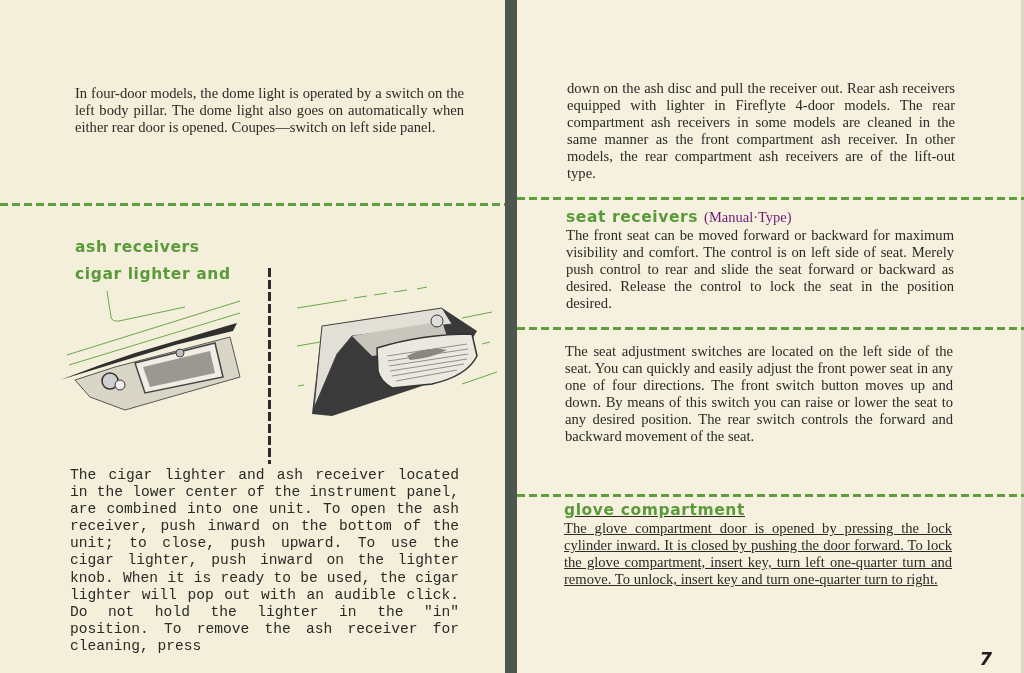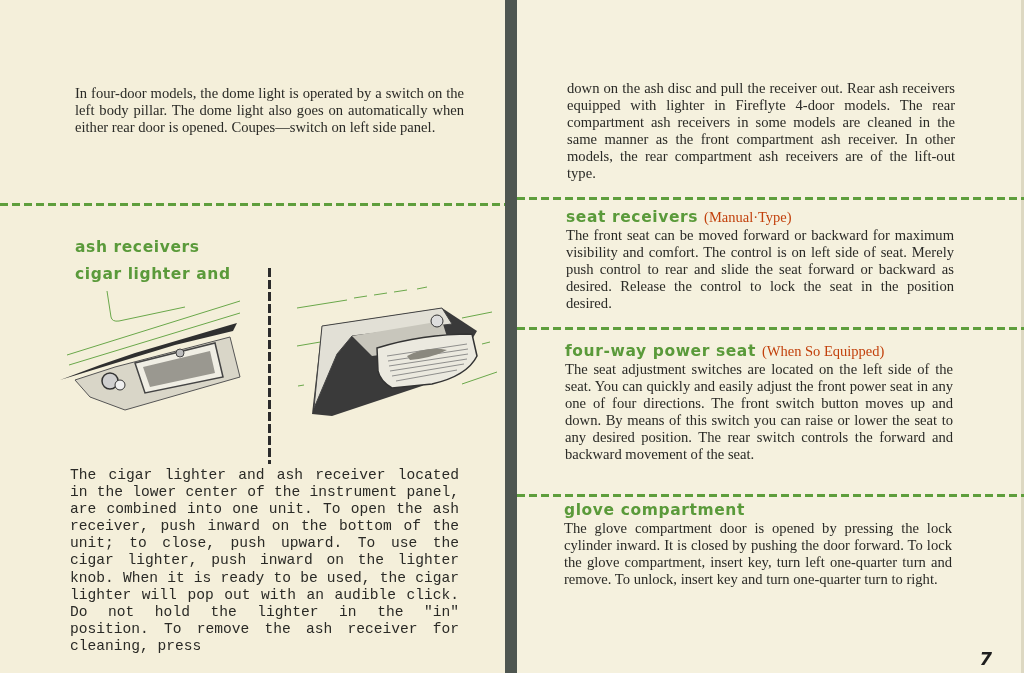--- a/index.html
+++ b/index.html
@@ -15,21 +15,21 @@
   .gutter::after { content:""; position:absolute; right:-2px; top:0; width:2px; height:100%; background:#7c847d; }
   .right-edge { position:absolute; right:0; top:0; width:3px; height:673px; background:#ddd8c2; }
 
   .heading {
     font-family:"DejaVu Sans", "Liberation Sans", sans-serif;
     font-weight:bold; color:#5a9a3a; font-size:15.5px; letter-spacing:0.6px;
     white-space:nowrap;
   }
   .heading .sub {
     font-family:"Liberation Serif", "DejaVu Serif", serif;
-    font-weight:normal; color:#c2410c; font-size:14.5px; letter-spacing:0; margin-left:6px;
+    font-weight:normal; color:#701a75; font-size:14.5px; letter-spacing:0; margin-left:6px;
   }
   .para {
     font-size:14.6px; line-height:17.1px; text-align:justify; text-align-last:left;
     margin:0;
   }
   .block { position:absolute; }
 
   .dash-line {
     position:absolute; height:3px;
     background-image:linear-gradient(to right, #5e9e3c 0 8px, transparent 8px 12px);
@@ -119,24 +119,23 @@
 <div class="dash-line" style="left:517px; top:197px; width:507px;"></div>
 
 <section class="block" style="left:566px; top:208px; width:388px;">
   <div class="heading"><span>seat receivers</span><span class="sub">(Manual·Type)</span></div>
   <p class="para" style="margin-top:1px;">The front seat can be moved forward or backward for maximum visibility and comfort. The control is on left side of seat. Merely push control to rear and slide the seat forward or backward as desired. Release the control to lock the seat in the position desired.</p>
 </section>
 
 <div class="dash-line" style="left:517px; top:327px; width:507px;"></div>
 
 <section class="block" style="left:565px; top:342px; width:388px;">
-  <div class="heading"><span>four-way power seat</span><span class="sub">(When So Equipped)</span></div>
   <p class="para" style="margin-top:1px;">The seat adjustment switches are located on the left side of the seat. You can quickly and easily adjust the front power seat in any one of four directions. The front switch button moves up and down. By means of this switch you can raise or lower the seat to any desired position. The rear switch controls the forward and backward movement of the seat.</p>
 </section>
 
 <div class="dash-line" style="left:517px; top:494px; width:507px;"></div>
 
-<section class="block" style="left:564px; top:501px; width:388px;">
+<section class="block" style="left:564px; top:501px; width:388px;text-decoration:underline;">
   <div class="heading">glove compartment</div>
   <p class="para" style="margin-top:1px;">The glove compartment door is opened by pressing the lock cylinder inward. It is closed by pushing the door forward. To lock the glove compartment, insert key, turn left one-quarter turn and remove. To unlock, insert key and turn one-quarter turn to right.</p>
 </section>
 
 <div class="page-number">7</div>
 
 </body></html>

